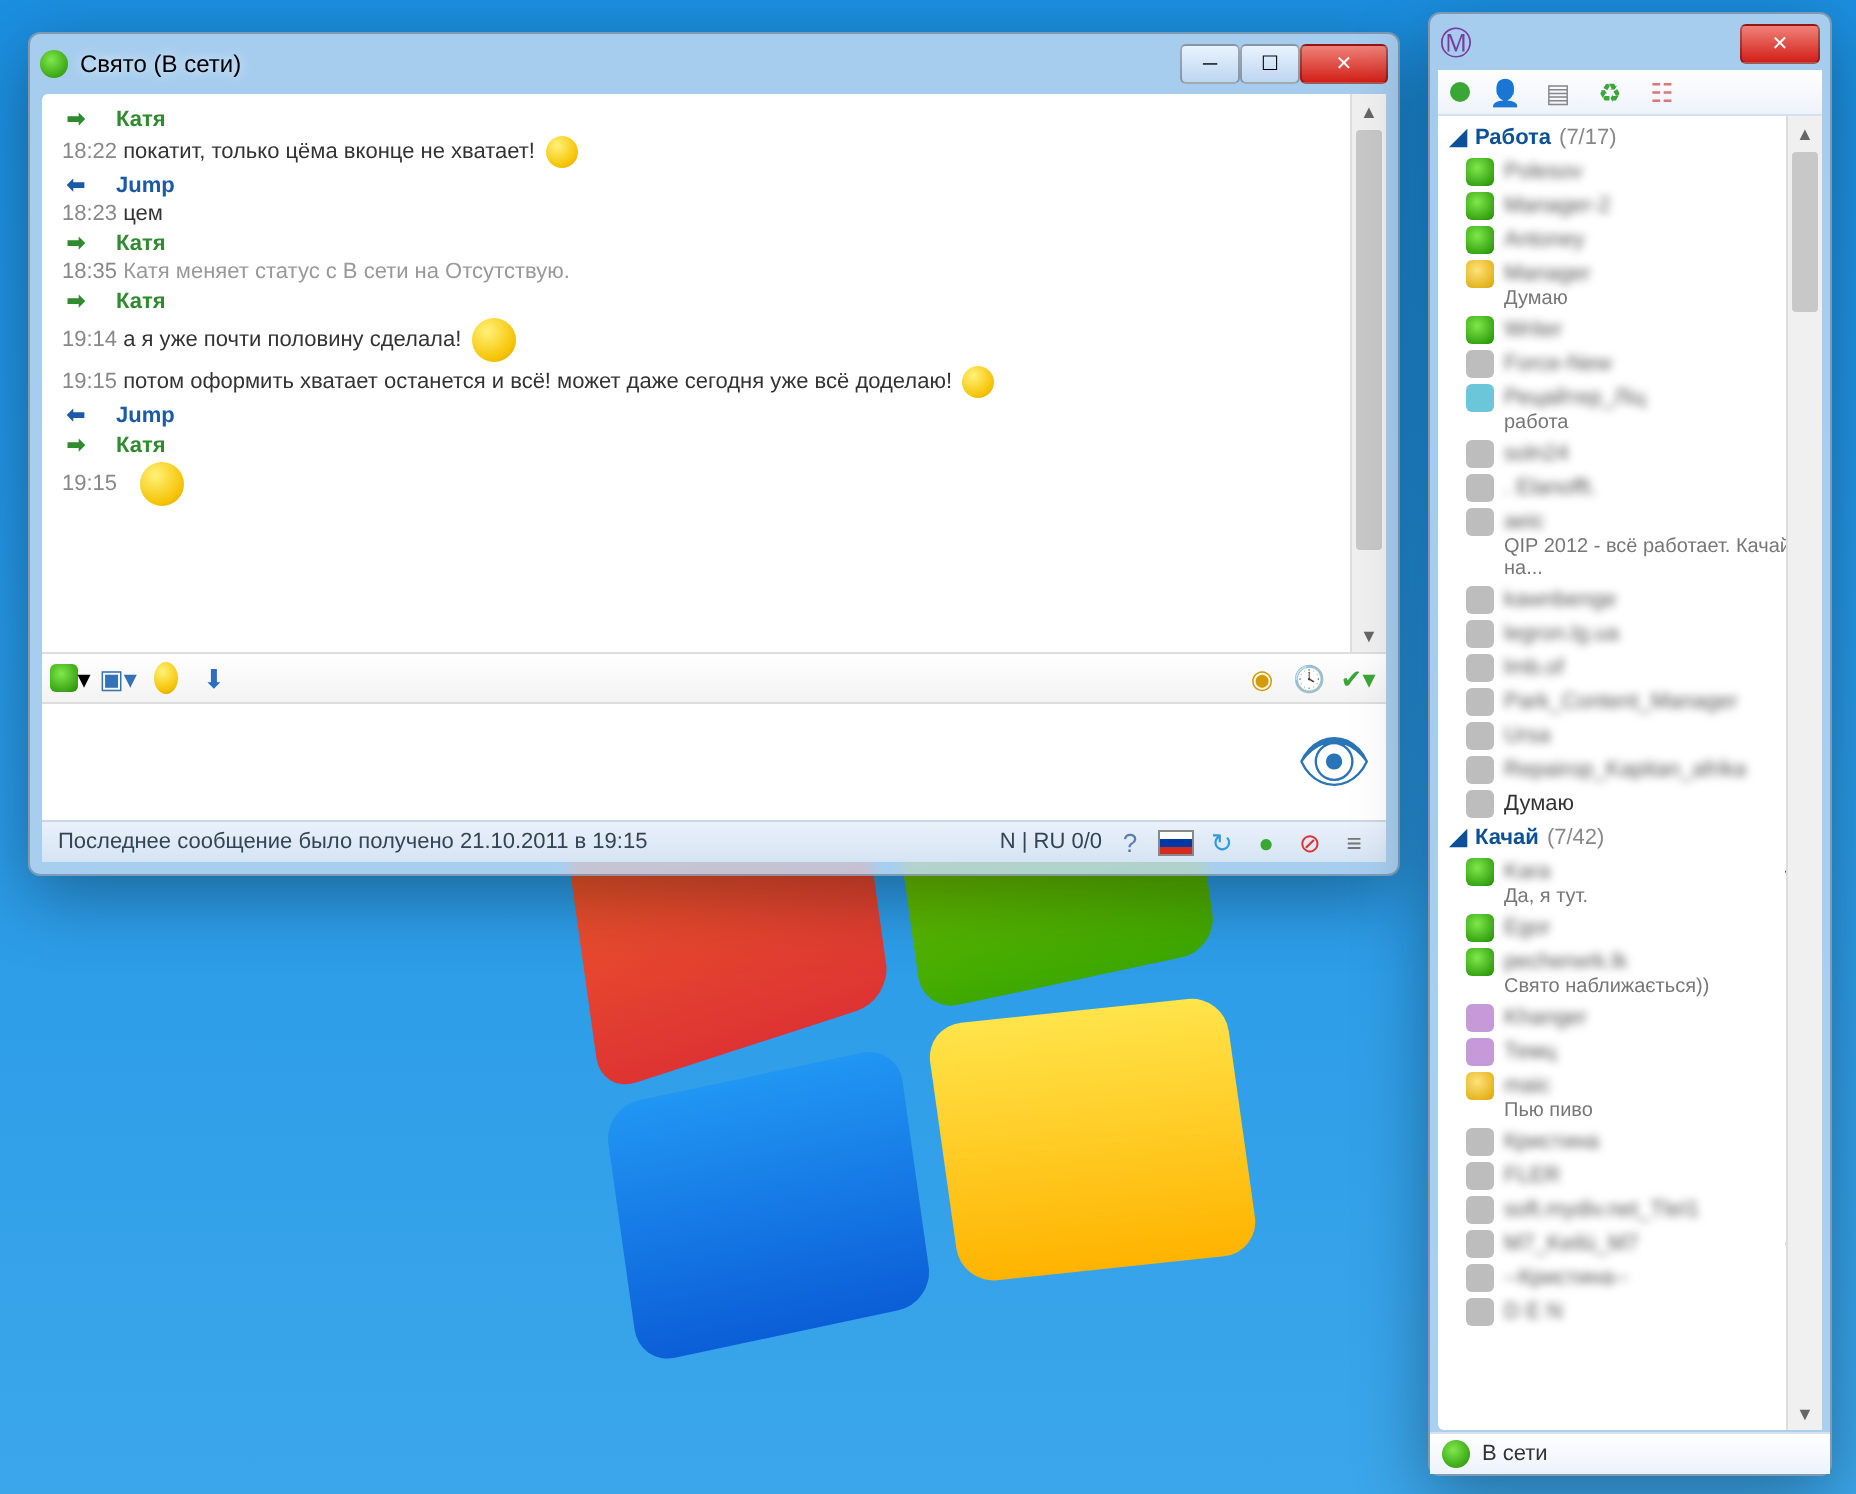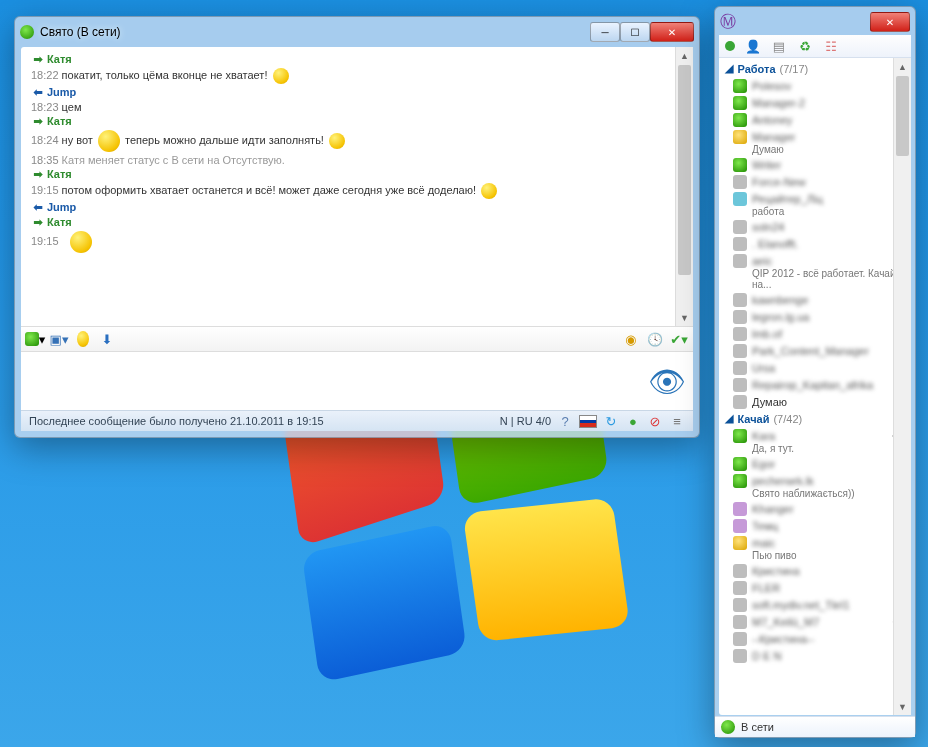--- a/index.html
+++ b/index.html
@@ -17,21 +17,21 @@
 .titlebar .icon{margin-right:6px}
 .titletext{flex:1;font-size:12px;text-shadow:0 0 6px #fff}
 .tctrl{display:flex;gap:0;margin-left:auto}
 .tbtn{width:28px;height:18px;border:1px solid rgba(0,0,0,.3);border-radius:3px;display:flex;align-items:center;justify-content:center;background:linear-gradient(#eaf3ff,#bcd6f0);font-size:10px;cursor:pointer}
 .tbtn.close{width:42px;background:linear-gradient(#f08178,#d12018);color:#fff}
 .inner{position:absolute;inset:30px 6px 6px 6px;background:#fff;border-radius:3px;display:flex;flex-direction:column}
 
 .chat{left:14px;top:16px;width:684px;height:420px}
 .chat .messages{flex:1;overflow:auto;padding:4px 10px;position:relative}
 .row{margin:2px 0}
-.sender{font-weight:bold;margin-left:2px}
+.sender{font-weight:bold;margin-left:13px}
 .arrow{display:inline-block;width:14px;text-align:center;font-weight:bold}
 .k{color:#2e8b2e}
 .j{color:#1a5aa8}
 .time{color:#888;display:inline-block}
 .body{color:#333}
 .sys{color:#999}
 .emoji{display:inline-block;width:16px;height:16px;border-radius:50%;background:radial-gradient(circle at 35% 30%,#fff27a,#f5c200 70%,#c69400);vertical-align:middle;margin:0 2px}
 .emoji.big{width:22px;height:22px}
 .scrollbar{position:absolute;right:0;top:0;height:100%;width:17px;background:#f0f0f0;border-left:1px solid #ddd}
 .scrollbar .thumb{position:absolute;left:2px;width:13px;background:#c8c8c8;border-radius:2px}
@@ -91,23 +91,23 @@
       <div class="tbtn close">✕</div>
     </div>
   </div>
   <div class="inner">
     <div class="messages">
       <div class="row"><span class="arrow k">➡</span><span class="sender k">Катя</span></div>
       <div class="row"><span class="time">18:22</span> <span class="body">покатит, только цёма вконце не хватает!</span> <span class="emoji"></span></div>
       <div class="row"><span class="arrow j">⬅</span><span class="sender j">Jump</span></div>
       <div class="row"><span class="time">18:23</span> <span class="body">цем</span></div>
       <div class="row"><span class="arrow k">➡</span><span class="sender k">Катя</span></div>
-      <div class="row"><span class="time">18:24</span> <span class="body">ну вот</span> <span class="emoji big"></span> <span class="body">теперь можно дальше идти заполнять!</span> <span class="emoji"></span></div>
       <div class="row"><span class="time">18:35</span> <span class="sys">Катя меняет статус с В сети на Отсутствую.</span></div>
       <div class="row"><span class="arrow k">➡</span><span class="sender k">Катя</span></div>
+      <div class="row"><span class="time">19:14</span> <span class="body">а я уже почти половину сделала!</span> <span class="emoji big"></span></div>
       <div class="row"><span class="time">19:15</span> <span class="body">потом оформить хватает останется и всё! может даже сегодня уже всё доделаю!</span> <span class="emoji"></span></div>
       <div class="row"><span class="arrow j">⬅</span><span class="sender j">Jump</span></div>
       <div class="row"><span class="arrow k">➡</span><span class="sender k">Катя</span></div>
       <div class="row"><span class="time">19:15</span> <span class="emoji big" style="margin-left:8px"></span></div>
 
       <div class="scrollbar">
         <div class="sbtn" style="top:0">▲</div>
         <div class="thumb" style="top:18px;height:210px"></div>
         <div class="sbtn" style="bottom:0">▼</div>
       </div>
@@ -127,21 +127,21 @@
     </div>
 
     <div class="inputwrap">
       <textarea class="textinput" style=""></textarea>
       <div class="eye">👁</div>
     </div>
 
     <div class="chat-status">
       <span>Последнее сообщение было получено 21.10.2011 в 19:15</span>
       <div class="right">
-        <span>N | RU 4/0</span>
+        <span>N | RU 0/0</span>
         <span class="ticon" style="color:#5a7eb0">?</span>
         <span class="flagru"></span>
         <span class="ticon" style="color:#2e9be0">↻</span>
         <span class="ticon" style="color:#3aa636">●</span>
         <span class="ticon" style="color:#d33">⊘</span>
         <span class="ticon" style="color:#777">≡</span>
       </div>
     </div>
   </div>
 </div>

